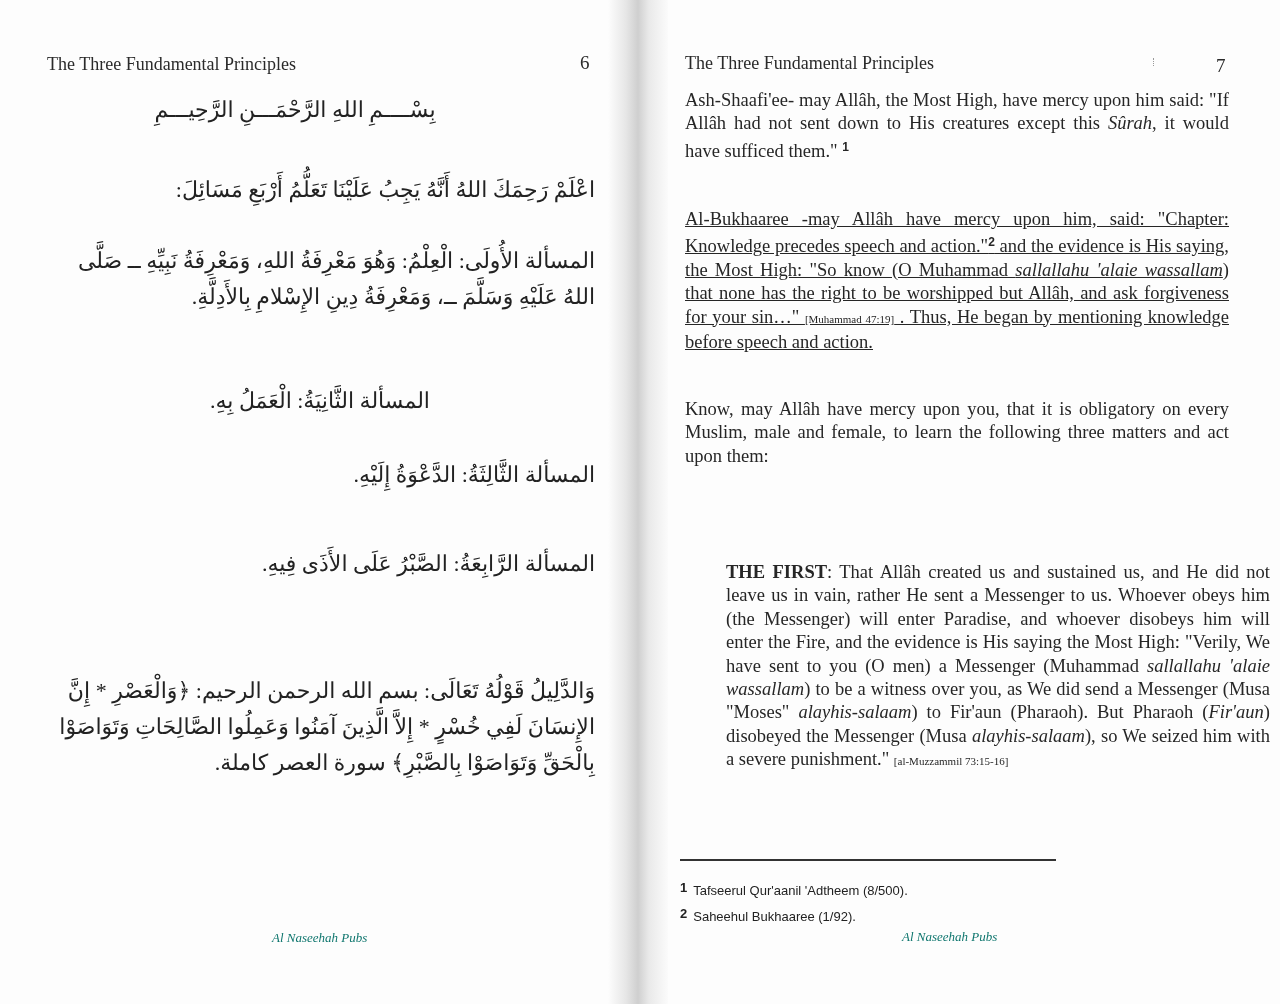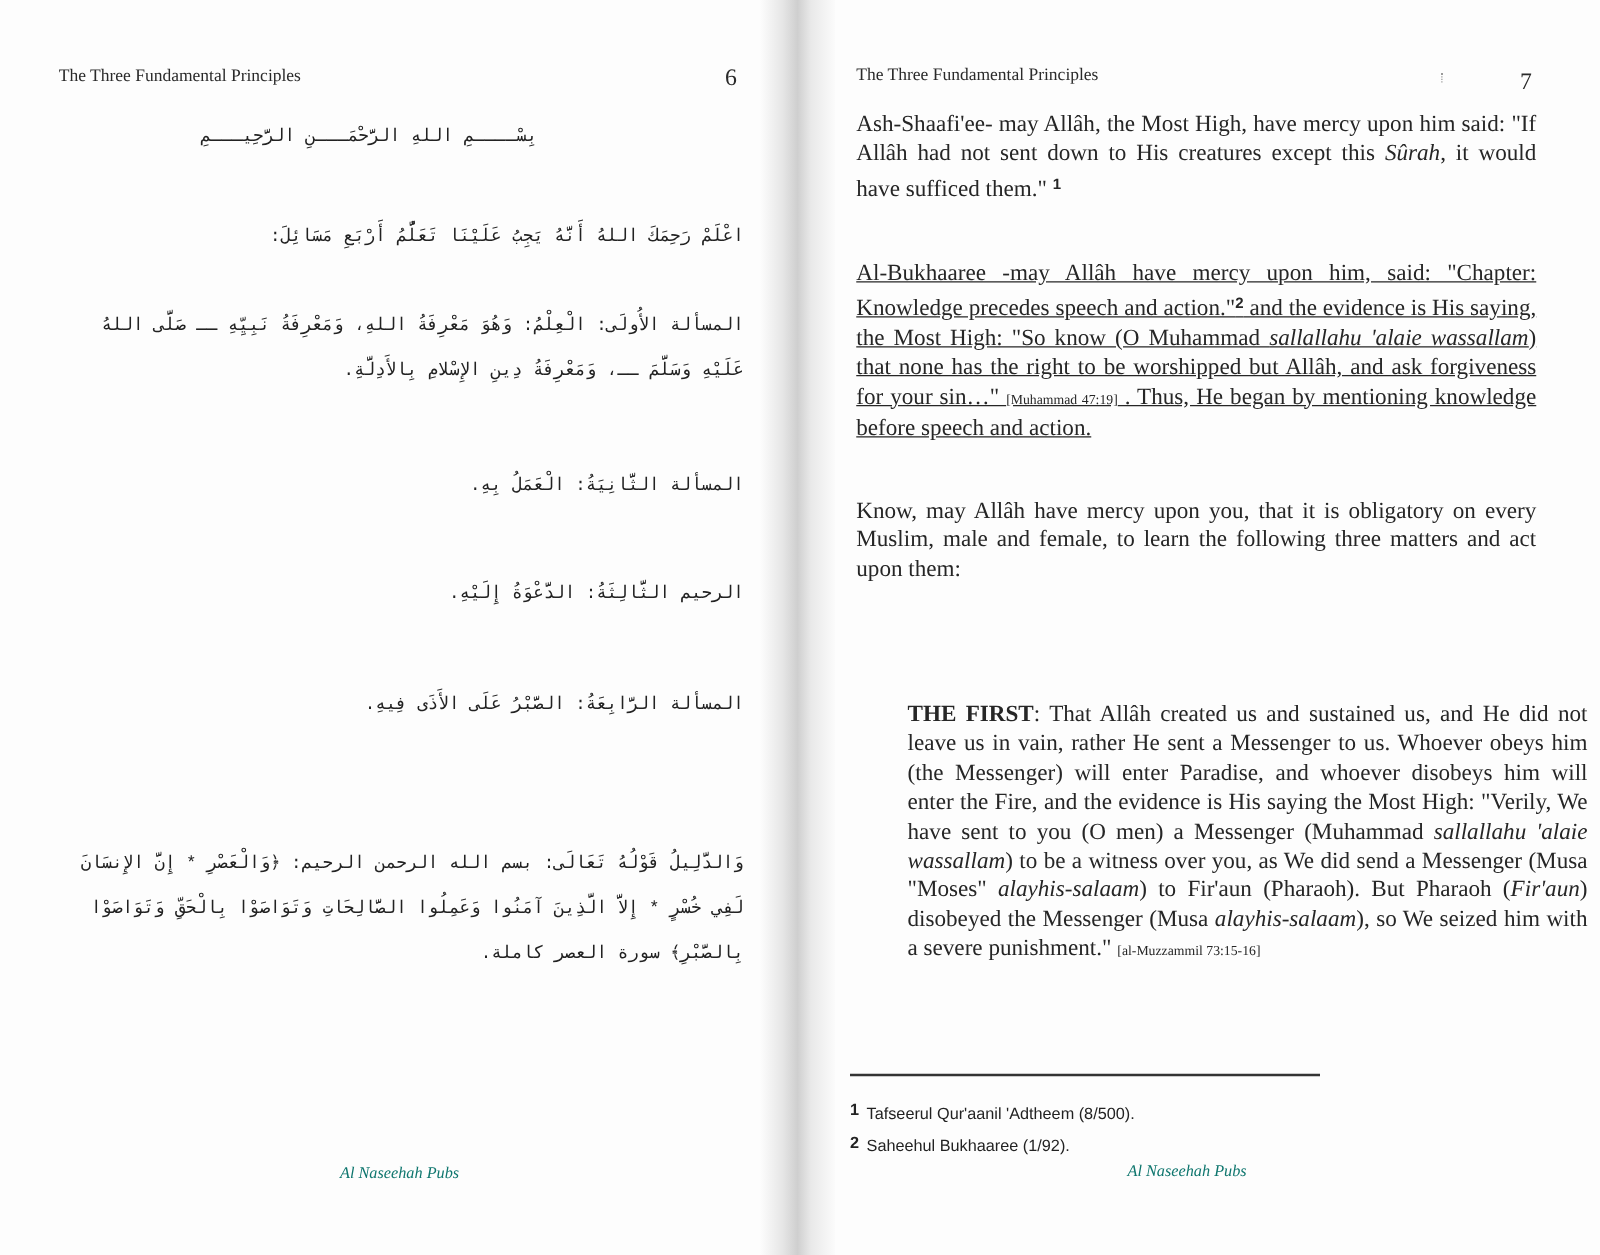--- a/index.html
+++ b/index.html
@@ -3,24 +3,24 @@
 <meta charset="utf-8">
 <style>
   html, body { margin:0; padding:0; }
   body { width:1280px; height:1004px; background:#fdfdfd; position:relative; overflow:hidden;
          font-family:"Liberation Serif", "DejaVu Serif", serif; color:#2a2a2a; }
   .page { position:absolute; top:0; height:1004px; background:#fdfdfd; }
   .page.left { left:0; width:630px; }
   .page.right { left:630px; width:650px; }
   .gutter { position:absolute; top:0; left:608px; width:60px; height:1004px;
             background:linear-gradient(to right, #fdfdfd 0%, #e6e6e6 30%, #cfcfcf 50%, #e9e9e9 68%, #fbfbfb 100%); }
-  .hdr-title { position:absolute; font-size:14px; color:#2a2a2a; }
+  .hdr-title { position:absolute; font-size:18px; color:#2a2a2a; }
   .hdr-num { position:absolute; font-size:19px; color:#2a2a2a; }
-  .ar { position:absolute; direction:rtl; text-align:right; font-family:Liberation Mono, monospace;
-        font-size:14px; line-height:36px; color:#222; }
+  .ar { position:absolute; direction:rtl; text-align:right; font-family:Liberation Serif, serif;
+        font-size:22px; line-height:36px; color:#222; }
   .en { position:absolute; font-size:18.5px; line-height:23.4px; text-align:justify; color:#262626; }
   .en i { font-style:italic;margin-top:16px; }
   .en b { font-weight:bold; }
   .ref { font-size:11px; }
   .sup { font-family:"Liberation Sans", sans-serif; font-weight:bold; font-size:12px; vertical-align:6px; }
   .fn-rule { position:absolute; left:680px; top:859px; width:376px; height:2px; background:#333; }
   .fn { position:absolute; left:680px; font-family:"Liberation Sans", sans-serif; font-size:13px; color:#222; }
   .fn .n { font-weight:bold; font-size:13px; vertical-align:3px; margin-right:6px; }
   .footer { position:absolute; font-style:italic; font-size:13px; color:#0f766e; }
   .speck { position:absolute; left:1153px; top:58px; width:6px; height:8px; border-left:1px dotted #999; }
@@ -28,22 +28,22 @@
 </head>
 <body>
 
 <div class="page left">
   <div class="hdr-title" style="left:47px;top:54px;">The Three Fundamental Principles</div>
   <div class="hdr-num" style="left:580px;top:52px;">6</div>
 
   <div class="ar" style="left:150px;width:290px;top:92px;text-align:center;">بِسْــــمِ اللهِ الرَّحْمَـــنِ الرَّحِيـــمِ</div>
   <div class="ar" style="left:150px;width:445px;top:172px;">اعْلَمْ رَحِمَكَ اللهُ أَنَّهُ يَجِبُ عَلَيْنَا تَعَلُّمُ أَرْبَعِ مَسَائِلَ:</div>
   <div class="ar" style="left:45px;width:550px;top:243px;">المسألة الأُولَى: الْعِلْمُ: وَهُوَ مَعْرِفَةُ اللهِ، وَمَعْرِفَةُ نَبِيِّهِ ــ صَلَّى اللهُ عَلَيْهِ وَسَلَّمَ ــ، وَمَعْرِفَةُ دِينِ الإِسْلامِ بِالأَدِلَّةِ.</div>
-  <div class="ar" style="left:45px;width:550px;top:371px;">المسألة الثَّانِيَةُ: الْعَمَلُ بِهِ.</div>
-  <div class="ar" style="left:45px;width:550px;top:457px;">الرحيم الثَّالِثَةُ: الدَّعْوَةُ إِلَيْهِ.</div>
+  <div class="ar" style="left:45px;width:550px;top:383px;text-align:center;">المسألة الثَّانِيَةُ: الْعَمَلُ بِهِ.</div>
+  <div class="ar" style="left:45px;width:550px;top:457px;">المسألة الثَّالِثَةُ: الدَّعْوَةُ إِلَيْهِ.</div>
   <div class="ar" style="left:45px;width:550px;top:673px;">وَالدَّلِيلُ قَوْلُهُ تَعَالَى: بسم الله الرحمن الرحيم: ﴿وَالْعَصْرِ * إِنَّ الإِنسَانَ لَفِي خُسْرٍ * إِلاَّ الَّذِينَ آمَنُوا وَعَمِلُوا الصَّالِحَاتِ وَتَوَاصَوْا بِالْحَقِّ وَتَوَاصَوْا بِالصَّبْرِ﴾ سورة العصر كاملة.</div>
   <div class="ar" style="left:45px;width:550px;top:546px;">المسألة الرَّابِعَةُ: الصَّبْرُ عَلَى الأَذَى فِيهِ.</div>
 
   <div class="footer" style="left:272px;top:930px;">Al Naseehah Pubs</div>
 </div>
 
 <div class="gutter"></div>
 
 <div class="page right" style="background:transparent;">
 </div>

